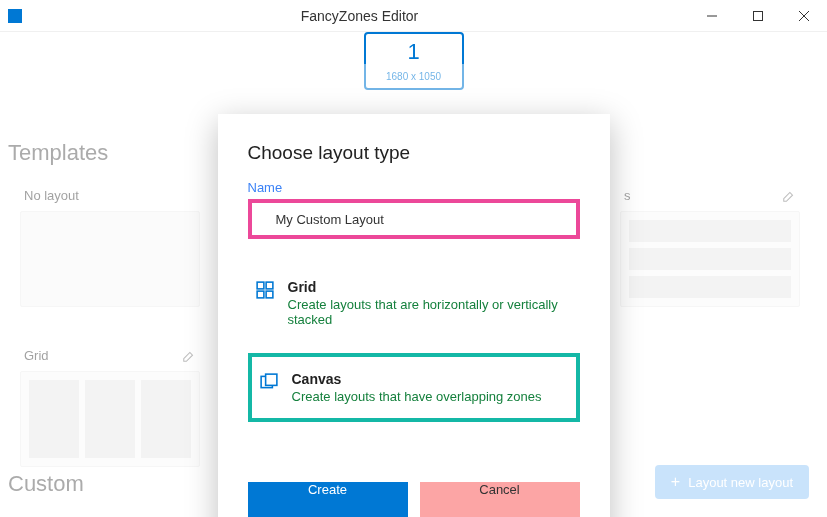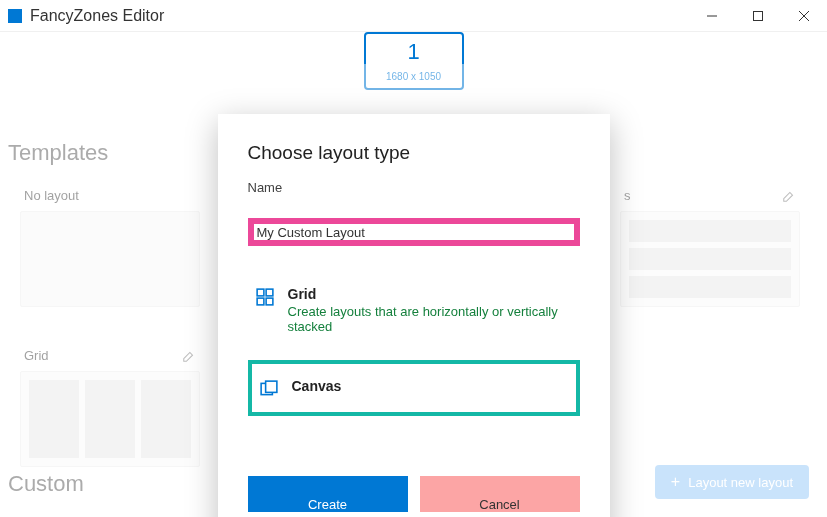--- a/index.html
+++ b/index.html
@@ -1,20 +1,20 @@
 <!DOCTYPE html>
 <html><head>
 <meta charset="utf-8">
 <style>
 * { margin: 0; padding: 0; box-sizing: border-box; font-family: "Segoe UI", Arial, sans-serif; }
 body { width: 827px; height: 517px; overflow: hidden; background: #fff; position: relative; }
 
 .titlebar { height: 32px; background: #fff; display: flex; align-items: center; padding-left: 8px; border-bottom: 1px solid #f0f0f0; }
 .titlebar .app-icon { width: 14px; height: 14px; background: #0078d4; margin-right: 8px; }
-.titlebar .title { font-size: 16px; color: #333; flex: 1; }
+.titlebar .title { font-size: 14px; color: #333; flex: 1; text-align: center; }
 .winbtns { display: flex; height: 100%; }
 .winbtn { width: 46px; display: flex; align-items: center; justify-content: center; font-size: 11px; color: #333; }
 
 .content { position: relative; height: calc(100% - 32px); background: #fff; }
 
 .monitor-thumb { position: absolute; top: 0px; left: 50%; transform: translateX(-50%); width: 100px; height: 58px; border: 2px solid #0078d4; border-radius: 4px; display: flex; flex-direction: column; align-items: center; justify-content: center; color: #0078d4; }
 .monitor-thumb .mnum { font-size: 22px; font-weight: 400; line-height: 1; }
 .monitor-thumb .mres { font-size: 10px; margin-top: 8px; }
 
 .section-title { position: absolute; left: 8px; font-size: 22px; color: #666; }
@@ -35,31 +35,31 @@
 .card-priority { top: 310px; left: 218px; }
 
 .pencil { width: 14px; height: 14px; color: #888; }
 
 .create-new-btn { position: absolute; right: 18px; bottom: 18px; height: 34px; padding: 0 16px; background: #9dccf7; color: #fff; border-radius: 4px; display: flex; align-items: center; gap: 8px; font-size: 13px; }
 .create-new-btn .plus { font-size: 16px; line-height: 1; }
 
 .modal-backdrop { position: absolute; inset: 32px 0 0 0; background: rgba(255,255,255,0.45); }
 .modal { position: absolute; top: 82px; left: 50%; transform: translateX(-50%); width: 392px; background: #fff; box-shadow: 0 8px 30px rgba(0,0,0,0.25); padding: 28px 30px 30px 30px; }
 .modal h2 { font-size: 19px; font-weight: 400; color: #222; margin-bottom: 16px; }
-.modal label.lbl { font-size: 13px; color: #404040; display: block; margin-bottom: 23px; }
-.name-input { width: 100%; height: 28px; border: 6px solid #ec4899; padding: 0 3px; font-size: 13px; color: #333; outline: none; }
+.modal label.lbl { font-size: 13px; color: #3b82f6; display: block; margin-bottom: 4px; }
+.name-input { width: 100%; height: 40px; border: 4px solid #ec4899; padding: 0 24px; font-size: 13px; color: #333; outline: none; }
 
 .option { display: flex; gap: 14px; padding: 14px 8px; margin-top: 12px; }
 .option.highlight { border: 4px solid #14b8a6; }
 .option .oicon { width: 18px; height: 18px; flex-shrink: 0; margin-top: 2px; }
 .option .otxt .ot { font-size: 14px; font-weight: 600; color: #222; }
 .option .otxt .od { font-size: 13px; color: #15803d; margin-top: 2px; }
 
 .modal-buttons { display: flex; gap: 12px; margin-top: 60px; }
-.mbtn { flex: 1; height: 36px; display: flex; align-items: flex-end; justify-content: center; font-size: 13px; }
+.mbtn { flex: 1; height: 36px; display: flex; align-items: flex-start; justify-content: center; font-size: 13px; }
 .mbtn.primary { background: #0078d4; color: #fff; }
 .mbtn.secondary { background: #fca5a5; color: #333; }
 </style>
 </head>
 <body>
 
 <div class="titlebar">
   <div class="app-icon"></div>
   <div class="title">FancyZones Editor</div>
   <div class="winbtns">
@@ -168,20 +168,21 @@
       </div>
     </div>
 
     <div class="option highlight">
       <svg class="oicon" viewBox="0 0 16 16">
         <rect x="1" y="3" width="10" height="10" fill="none" stroke="#0078d4" stroke-width="1.4"></rect>
         <rect x="5" y="1" width="10" height="10" fill="#fff" stroke="#0078d4" stroke-width="1.4"></rect>
       </svg>
       <div class="otxt">
         <div class="ot">Canvas</div>
+        <div class="od">Create layouts that have overlapping zones</div>
       </div>
     </div>
 
     <div class="modal-buttons">
       <div class="mbtn primary">
         <span>Create</span>
       </div>
       <div class="mbtn secondary">
         <span>Cancel</span>
       </div>

